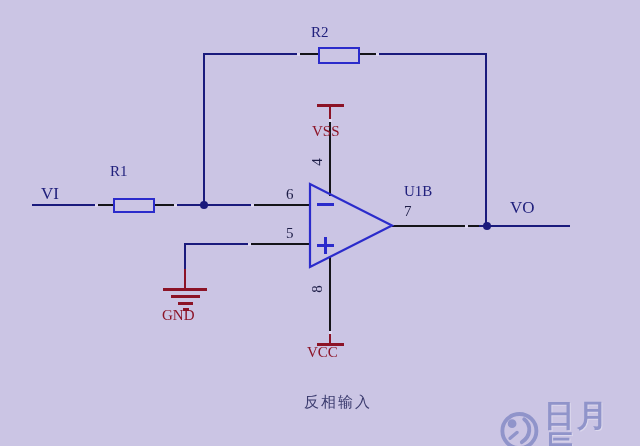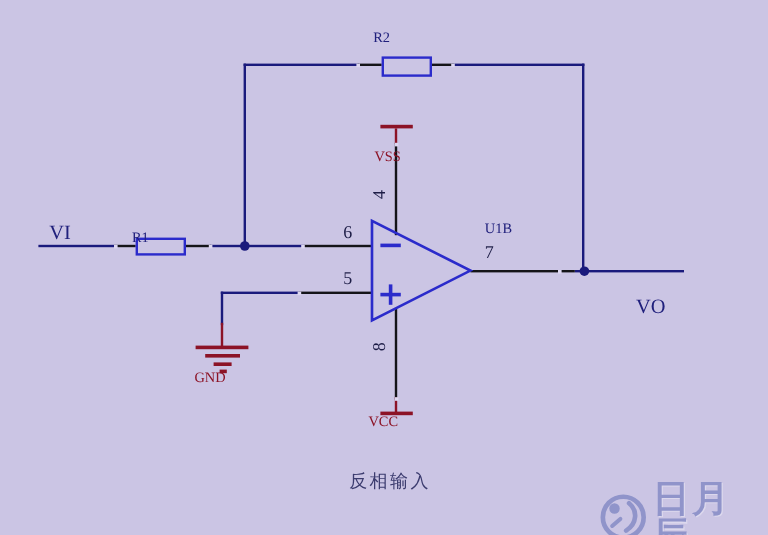--- a/index.html
+++ b/index.html
@@ -15,21 +15,21 @@
   .pin{position:absolute;background:var(--pin,#141418);}
   .pwr{position:absolute;background:var(--power,#8c1326);}
   .comp{position:absolute;background:var(--component,#2b2bcb);}
   .resistor{
     position:absolute;box-sizing:border-box;
     border:2px solid var(--component,#2b2bcb);
     background:transparent;
   }
   .dot{position:absolute;width:8px;height:8px;border-radius:50%;background:var(--wire,#1a1a7c);}
   .pin-end{position:absolute;width:3px;height:3px;background:#ddd7f0;}
-  .lbl{position:absolute;font-size:12px;color:var(--label,#20207c);white-space:nowrap;line-height:1;}
+  .lbl{position:absolute;font-size:15px;color:var(--label,#20207c);white-space:nowrap;line-height:1;}
   .lbl.big{font-size:17px;}
   .lbl.red{color:var(--power,#8c1326);}
   .pinnum{position:absolute;font-size:15px;color:var(--pin-number,#1d1d46);line-height:1;}
   .pinnum.rot{width:16px;height:16px;text-align:center;transform:rotate(-90deg);transform-origin:center;}
   .caption{
     position:absolute;font-size:15px;letter-spacing:2px;
     color:var(--caption,#3b3b6e);line-height:1;
   }
   .watermark{
     position:absolute;left:498px;top:400px;
@@ -94,35 +94,35 @@
   <div class="pin-end" style="left:174px;top:204px;"></div>
   <div class="pin-end" style="left:251px;top:204px;"></div>
   <div class="pin-end" style="left:248px;top:243px;"></div>
   <div class="pin-end" style="left:297px;top:53px;"></div>
   <div class="pin-end" style="left:376px;top:53px;"></div>
   <div class="pin-end" style="left:465px;top:225px;"></div>
   <div class="pin-end" style="left:329px;top:119px;"></div>
   <div class="pin-end" style="left:329px;top:331px;"></div>
 
   <span class="lbl big" style="left:41px;top:185px;">VI</span>
-  <span class="lbl" style="left:110px;top:192px;text-align:center;">R1</span>
+  <span class="lbl" style="left:110px;top:164px;text-align:center;">R1</span>
   <span class="lbl" style="left:311px;top:25px;">R2</span>
   <span class="lbl" style="left:404px;top:184px;">U1B</span>
-  <span class="lbl big" style="left:530px;top:199px;margin-top:48px;">VO</span>
+  <span class="lbl big" style="left:510px;top:199px;">VO</span>
   <span class="lbl red" style="left:312px;top:84px;margin-top:40px;">VSS</span>
   <span class="lbl red" style="left:162px;top:308px;">GND</span>
   <span class="lbl red" style="left:307px;top:345px;">VCC</span>
 
   <span class="pinnum" style="left:286px;top:187px;">6</span>
   <span class="pinnum" style="left:286px;top:226px;">5</span>
   <span class="pinnum" style="left:404px;top:204px;">7</span>
   <span class="pinnum rot" style="left:310px;top:154px;">4</span>
   <span class="pinnum rot" style="left:310px;top:281px;">8</span>
 
-  <span class="caption" style="left:291px;top:395px;">反相输入</span>
+  <span class="caption" style="left:304px;top:395px;">反相输入</span>
 
   <div class="watermark">
     <svg width="44" height="44" viewBox="0 0 44 44" style="position:static;">
       <circle cx="22" cy="22" r="17.5" fill="none" stroke="#8d92c9" stroke-width="4"></circle>
       <circle cx="14.5" cy="14.5" r="4.5" fill="#8d92c9"></circle>
       <path d="M27,10 C34.5,16 34,27.5 24.5,33.5" fill="none" stroke="#8d92c9" stroke-width="4" stroke-linecap="round"></path>
       <path d="M12.5,29.5 L19.5,23.5" fill="none" stroke="#8d92c9" stroke-width="3.5" stroke-linecap="round"></path>
     </svg>
     <span class="wm-text">日月辰</span>
   </div>

